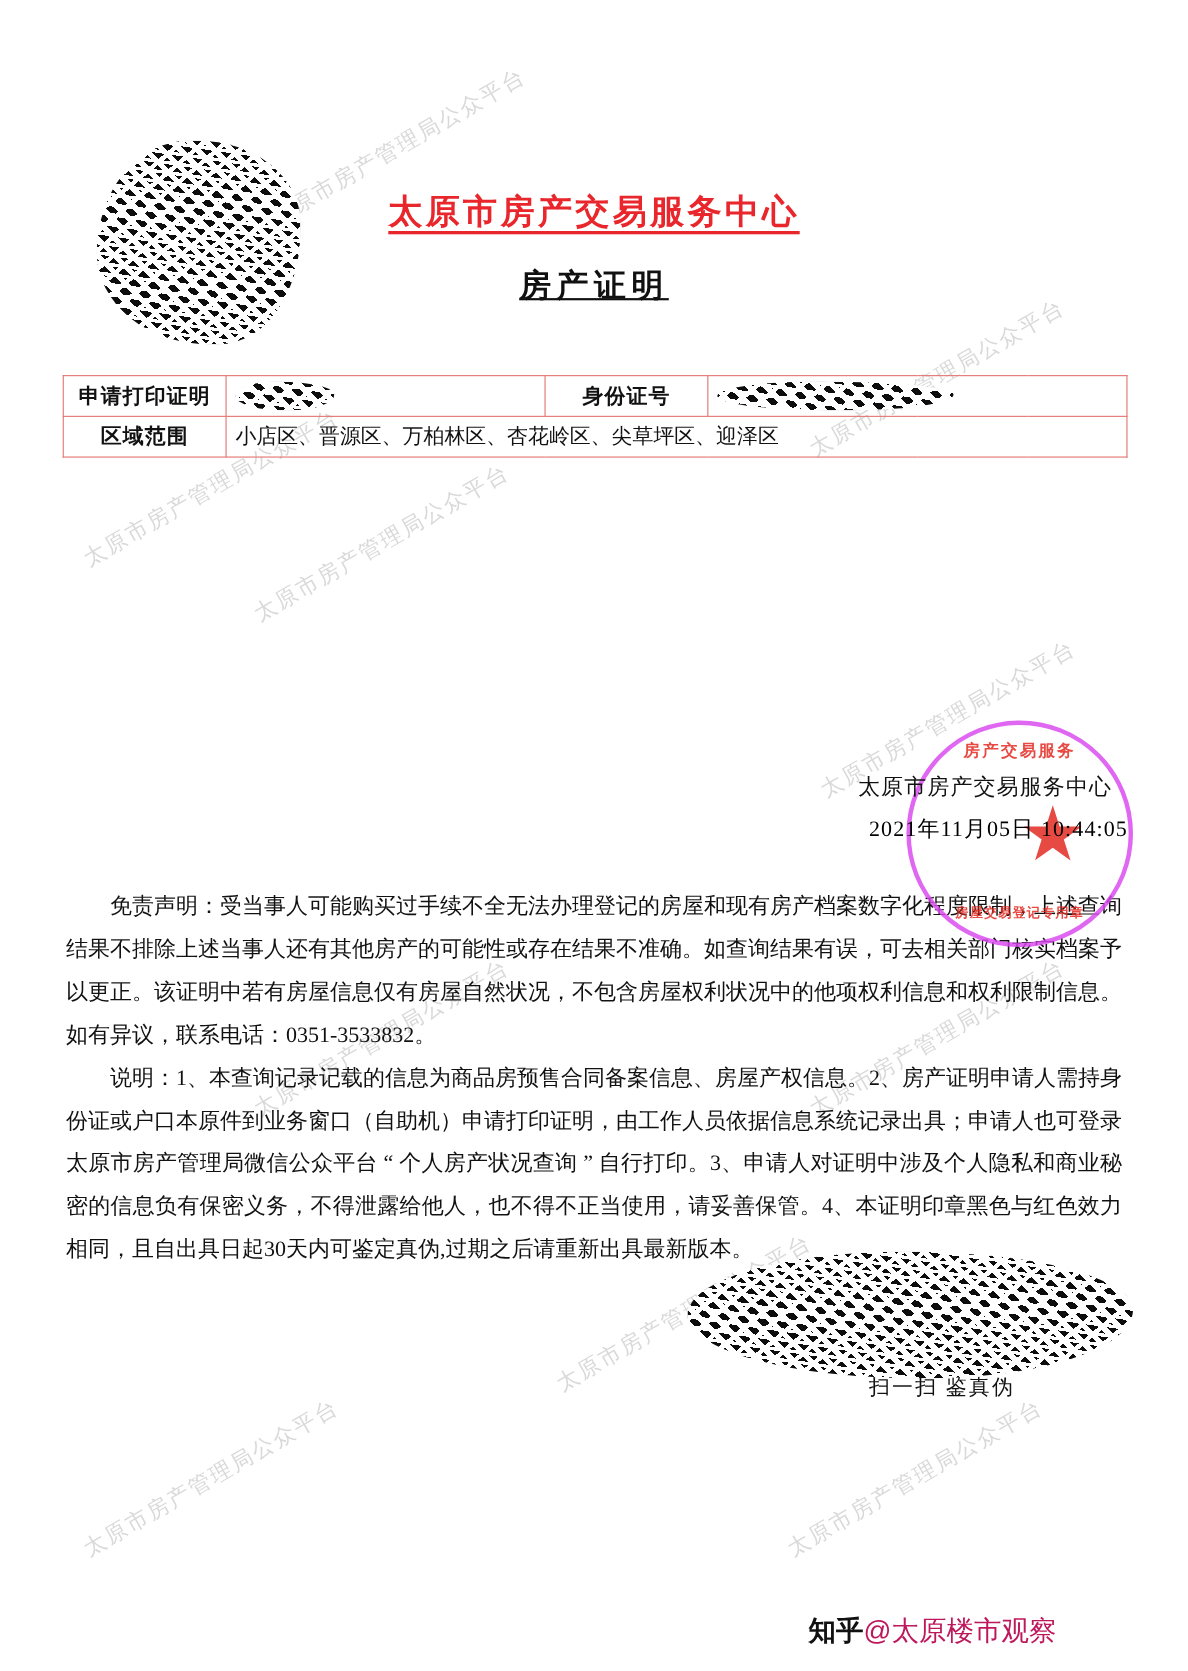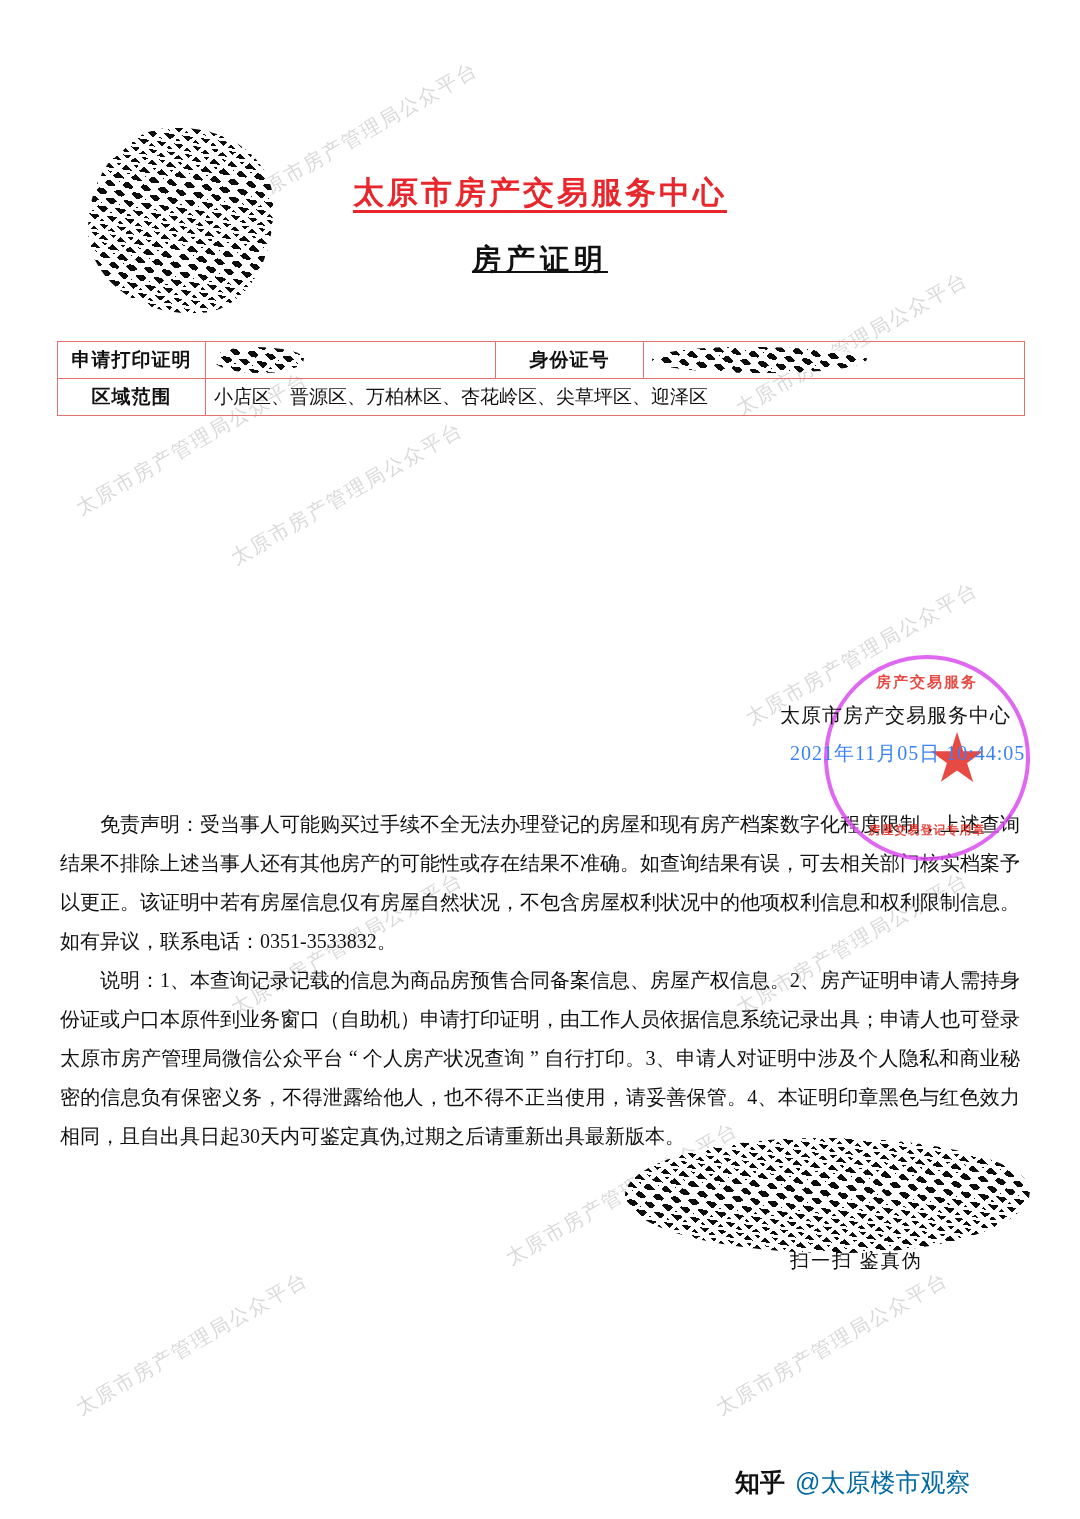--- a/index.html
+++ b/index.html
@@ -110,48 +110,48 @@
     color:#e2231a;font-size:15px;font-weight:bold;letter-spacing:2px;
   }
   .seal-top{top:14px;}
   .seal-bottom{bottom:18px;font-size:12px;letter-spacing:1px;}
   .sign-org{
     position:absolute;left:780px;top:702px;
     font-size:20px;color:#111;letter-spacing:1px;z-index:4;
   }
   .sign-date{
     position:absolute;left:790px;top:740px;
-    font-size:20px;color:#3b82f6;letter-spacing:1px;z-index:4;
+    font-size:20px;color:#000000;letter-spacing:1px;z-index:4;
   }
   
   .disclaimer{
     position:absolute;left:60px;top:805px;width:960px;
     font-size:20px;line-height:39px;color:#111;text-align:justify;
   }
   .disclaimer p{margin:0;text-indent:40px;}
   
   .redact-qr{
     position:absolute;left:625px;top:1138px;width:405px;height:115px;
     border-radius:48% 50% 46% 52%/50% 46% 54% 50%;
   }
   .qr-caption{
     position:absolute;left:790px;top:1248px;
     font-size:19px;color:#111;letter-spacing:2px;
   }
   
   .footer{
     position:absolute;left:735px;top:1466px;
-    display:flex;align-items:flex-start;gap:10px;
+    display:flex;align-items:flex-start;
   }
   .zhihu-logo{
     font-size:25px;color:#111;font-weight:bold;
     font-family:"Liberation Sans","DejaVu Sans",sans-serif;
   }
   .footer-name{
-    font-size:25px;color:#0369a1;
+    font-size:25px;color:#be185d;
     font-family:"Liberation Sans","DejaVu Sans",sans-serif;
   }
 </style>
 </head>
 <body>
 
 <div class="wm-layer" id="wm-layer">
     <div class="wm" style="left: 60px; top: 430px; color: rgb(217, 217, 217);">太原市房产管理局公众平台</div>
     <div class="wm" style="left: 230px; top: 120px; color: rgb(217, 217, 217);">太原市房产管理局公众平台</div>
     <div class="wm" style="left: 215px; top: 480px; color: rgb(217, 217, 217);">太原市房产管理局公众平台</div>

